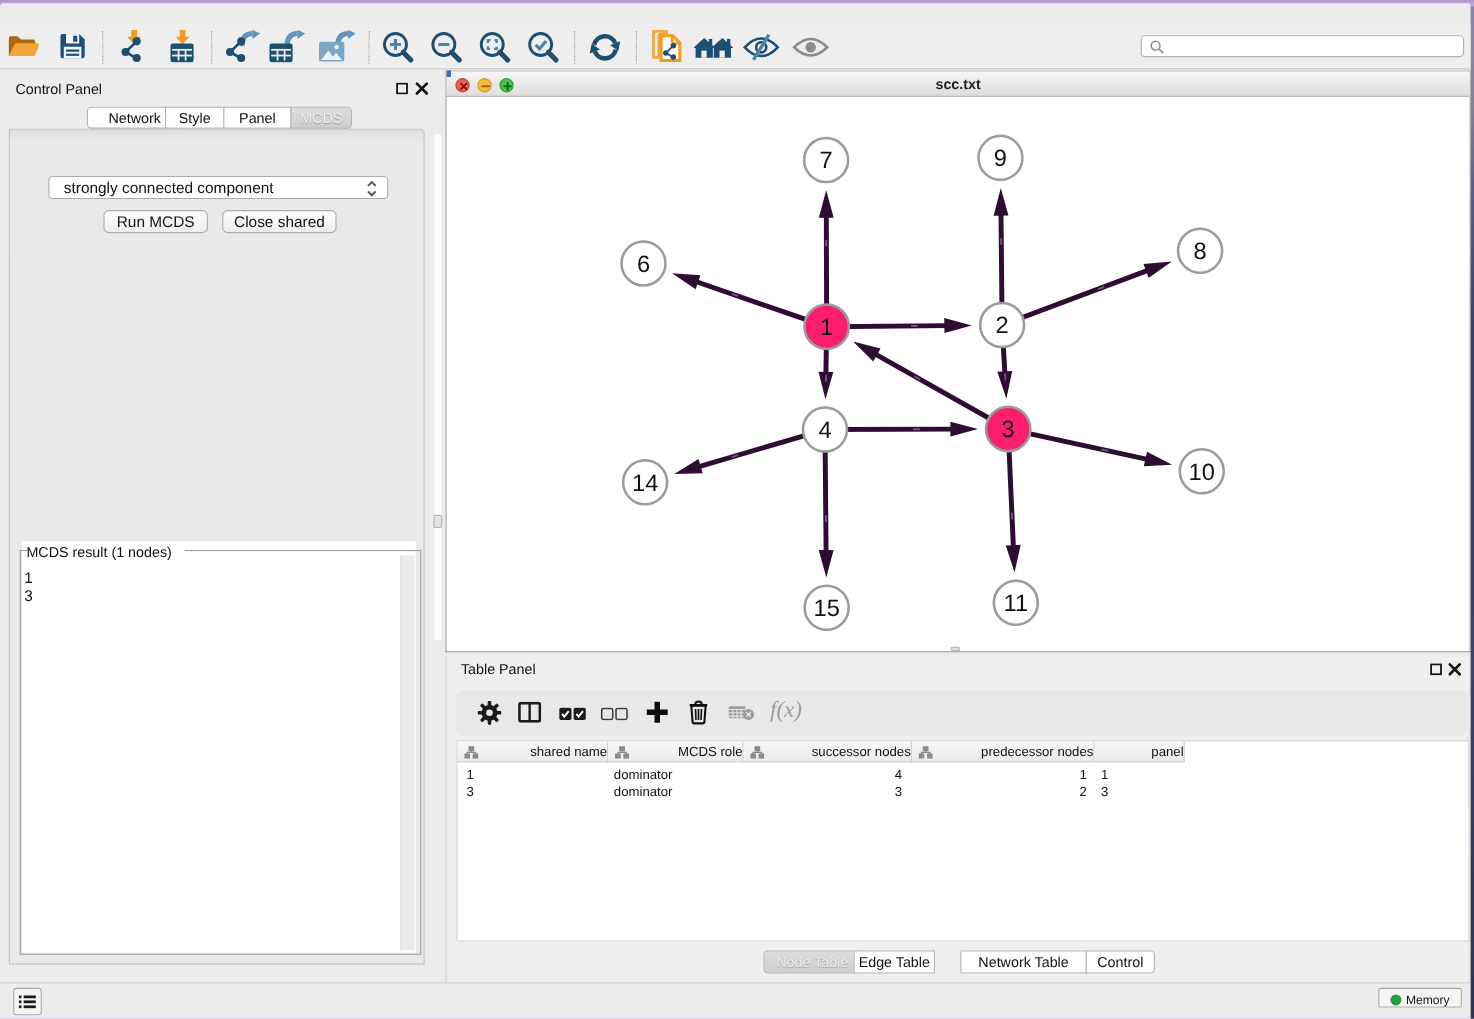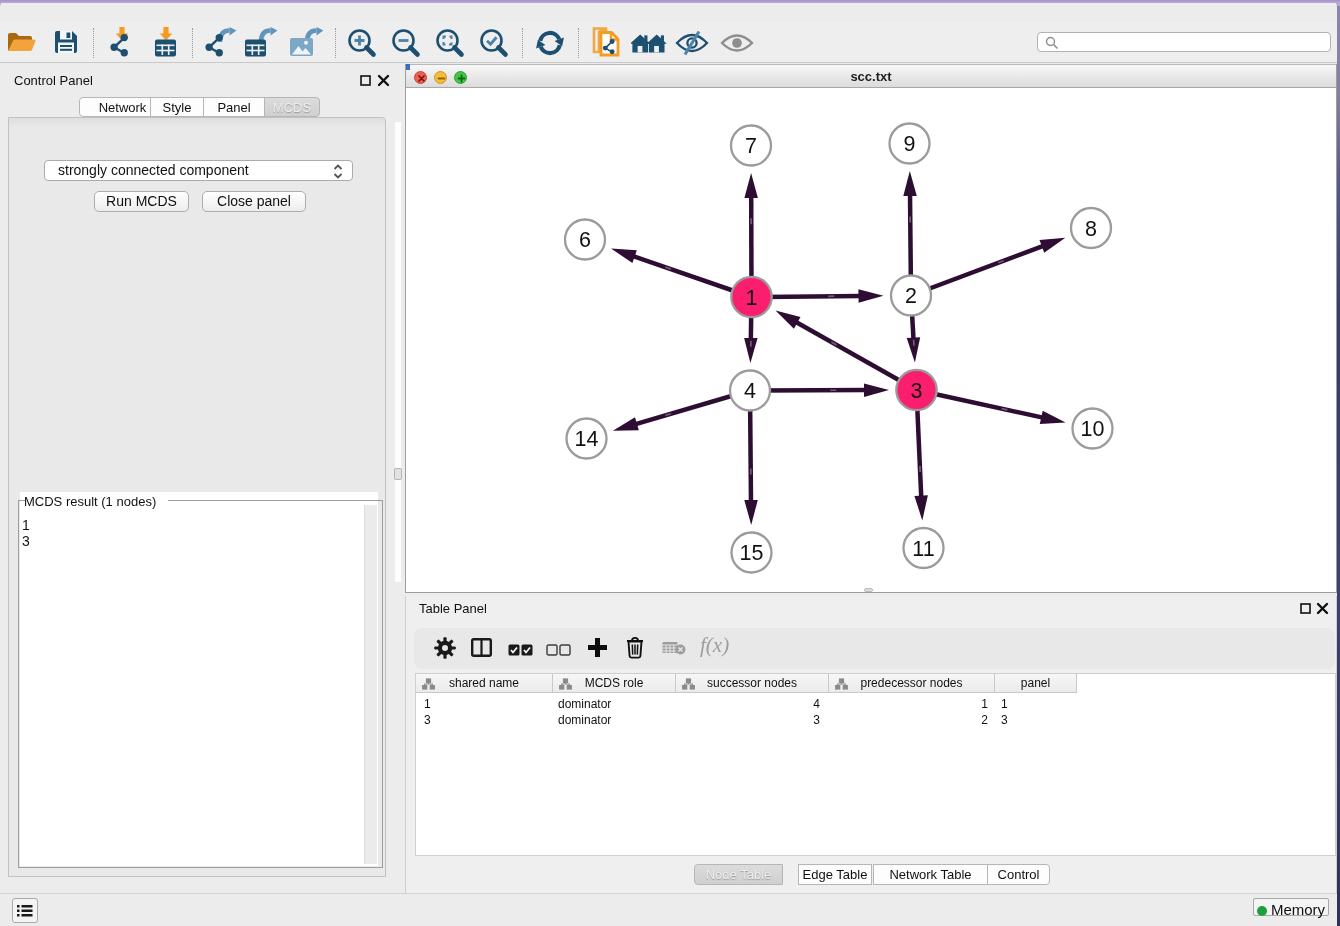--- a/index.html
+++ b/index.html
@@ -33,28 +33,28 @@
 #nettitle{position:absolute;left:0;top:0;width:930px;height:24px;background:linear-gradient(#f7f7f7,#dcdcdc);border-top:1px solid #b9b9b9;border-bottom:1px solid #a8a8a8}
 #nettitle .t{position:absolute;width:100%;top:4px;text-align:center;font-size:13px;font-weight:bold;color:#222}
 .mac{position:absolute;top:6px;width:13px;height:13px;border-radius:50%}
 .mac svg{position:absolute;left:1px;top:1px}
 #corner{position:absolute;left:0;top:-1px;width:4px;height:6px;background:#3c6cc0}
 
 #tpanel{left:405px;top:596px;width:932px;height:297px;background:#efefef;border-left:1px solid #cfcfcf;border-right:1px solid #cfcfcf}
 #tpHead{position:absolute;left:13px;top:5px;font-size:13px;color:#111}
 #tpToolbar{position:absolute;left:8px;top:32px;width:921px;height:41px;background:#e8e8e8;border-radius:8px}
 #ttable{position:absolute;left:9px;top:77px;width:921px;height:183px;background:#fff;border:1px solid #cfcfcf}
-.hcell{position:absolute;top:0;height:19px;background:linear-gradient(#f7f7f7,#ebebeb);border-right:1px solid #c9c9c9;border-bottom:1px solid #c9c9c9;font-size:12px;color:#111;text-align:center;line-height:18px}
+.hcell{position:absolute;top:0;height:19px;background:linear-gradient(#f7f7f7,#ebebeb);border-right:1px solid #c9c9c9;border-bottom:1px solid #c9c9c9;font-size:12px;color:#111;text-align:right;line-height:18px}
 .cell{position:absolute;font-size:12px;color:#111;line-height:16px}
 #btabs{position:absolute;left:288px;top:268px;height:21px}
 .btab{position:absolute;top:0;height:21px;background:#fdfdfd;border:1px solid #b6b6b6;font-size:13px;color:#111;text-align:center;line-height:20px}
 
 #statusbar{left:0;top:893px;width:1337px;height:33px;background:#ececec;border-top:1px solid #d2d2d2}
 #listbtn{position:absolute;left:12px;top:4px;width:26px;height:25px;background:#f4f4f4;border:1px solid #a9a9a9;border-radius:3px}
-#membtn{position:absolute;left:1253px;top:4px;width:76px;height:18px;background:#f4f4f4;border:1px solid #a9a9a9;border-radius:2px;font-size:15px;color:#111;text-align:center;line-height:22px}
+#membtn{position:absolute;left:1253px;top:4px;width:76px;height:18px;background:#f4f4f4;border:1px solid #a9a9a9;border-radius:2px;font-size:11px;color:#111;text-align:center;line-height:22px}
 #memdot{display:inline-block;width:10px;height:10px;border-radius:50%;background:#1e9e3e;margin-right:4px;vertical-align:-1px}
 #deskstrip{position:absolute;left:1337px;top:6px;width:3px;height:920px;background:linear-gradient(#8b84b0 0,#86809c 90px,#5a5a8c 170px,#3a3d6b 300px,#3e4170 600px,#2e3158 920px)}
 </style></head><body>
 <div id="win">
 <div id="toolbar" class="abs">
       <div class="ticon" style="left:6px;top:7px"><svg width="30" height="26" viewBox="0 0 30 26">
           <path d="M2 22 L2 6 Q2 4 4 4 L10 4 L13 7 L24 7 Q26 7 26 9 L26 12 L9 12 Z" fill="#a8690f"></path>
           <path d="M2 22 L7.2 11.4 Q7.7 10.4 9 10.4 L28 10.4 Q30 10.4 29.4 12.2 L26 21 Q25.6 22 24 22 Z" fill="#f2a33c"></path>
         </svg></div>
       <div class="ticon" style="left:53px;top:7px"><svg width="26" height="26" viewBox="0 0 26 26">
@@ -202,21 +202,21 @@
 <div class="tab" style="left:71px;width:54px">Style</div>
 <div class="tab" style="left:124px;width:62px">Panel</div>
 <div class="tab tabsel" style="left:185px;width:56px;border-radius:0 4px 4px 0">MCDS</div>
 </div>
 <div id="combo">strongly connected component
 <svg style="position:absolute;right:9px;top:3px" width="10" height="15" viewBox="0 0 10 15">
           <path d="M1.5 5 L5 1.5 L8.5 5 M1.5 10 L5 13.5 L8.5 10" fill="none" stroke="#555" stroke-width="1.8"></path>
         </svg>
 </div>
 <div class="btn" style="left:94px;top:127px;width:95px">Run MCDS</div>
-<div class="btn" style="left:202px;top:127px;width:104px">Close panel</div>
+<div class="btn" style="left:202px;top:127px;width:104px">Close shared</div>
 <div style="position:absolute;left:20px;top:428px;width:358px;height:374px;background:#fff"></div>
 <div style="position:absolute;left:364px;top:441px;width:13px;height:359px;background:#ebebeb;border-left:1px solid #ddd"></div>
 <div class="gline" style="left:18px;top:436px;width:1px;height:368px"></div>
 <div class="gline" style="left:382px;top:436px;width:1px;height:368px"></div>
 <div class="gline" style="left:18px;top:803px;width:365px;height:1px"></div>
 <div class="gline" style="left:18px;top:436px;width:7px;height:1px"></div>
 <div class="gline" style="left:168px;top:436px;width:215px;height:1px"></div>
 <div style="position:absolute;left:24px;top:430px;font-size:13px;color:#111">MCDS result (1 nodes)</div>
 <div style="position:absolute;left:22px;top:453px;font-size:14px;color:#111;line-height:16px">1<br>3</div>
 <div id="cpScroll"></div>
@@ -415,21 +415,21 @@
 <div class="cell" style="left:420px;top:22px;width:152px;text-align:right">1</div>
 <div class="cell" style="left:585px;top:22px;width:60px;text-align:left">1</div>
 <div class="cell" style="left:8px;top:38px;width:60px;text-align:left">3</div>
 <div class="cell" style="left:142px;top:38px;width:100px;text-align:left">dominator</div>
 <div class="cell" style="left:300px;top:38px;width:104px;text-align:right">3</div>
 <div class="cell" style="left:420px;top:38px;width:152px;text-align:right">2</div>
 <div class="cell" style="left:585px;top:38px;width:60px;text-align:left">3</div>
 </div>
 <div id="btabs">
 <div class="btab" style="left:0;width:89px;background:linear-gradient(#dcdcdc,#cfcfcf);color:#ededed;text-shadow:0 1px 1px #9a9a9a;border-radius:4px 0 0 4px">Node Table</div>
-<div class="btab" style="left:104px;width:74px">Edge Table</div>
+<div class="btab" style="left:82px;width:74px">Edge Table</div>
 <div class="btab" style="left:179px;width:115px">Network Table</div>
 <div class="btab" style="left:293px;width:63px;border-radius:0 4px 4px 0">Control</div>
 </div>
 </div>
 <div id="statusbar" class="abs">
 <div id="listbtn">
         <svg width="16" height="14" viewBox="0 0 16 14" style="position:absolute;left:4px;top:5px">
 <g fill="#1a1a1a">
             <rect x="0" y="1" width="2.5" height="2.5"></rect>
             <rect x="0" y="5.5" width="2.5" height="2.5"></rect>

